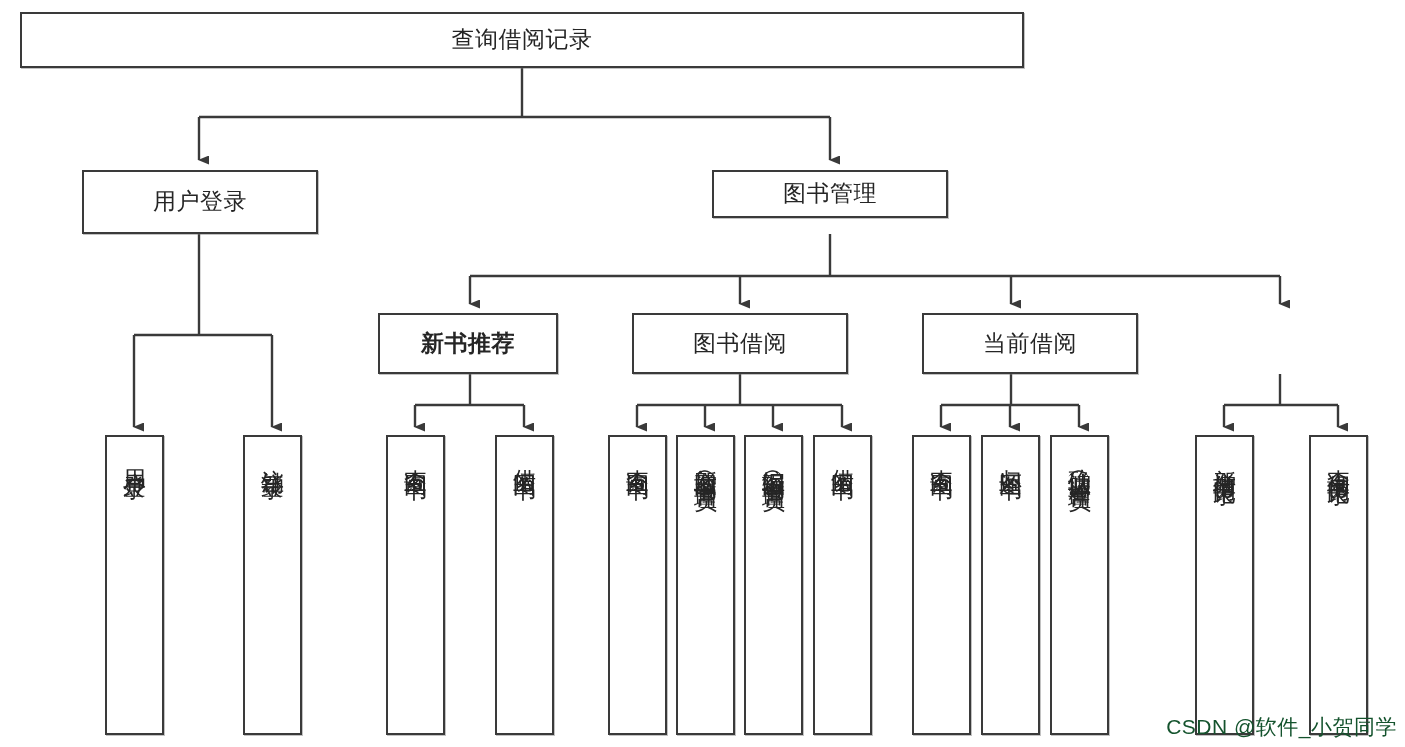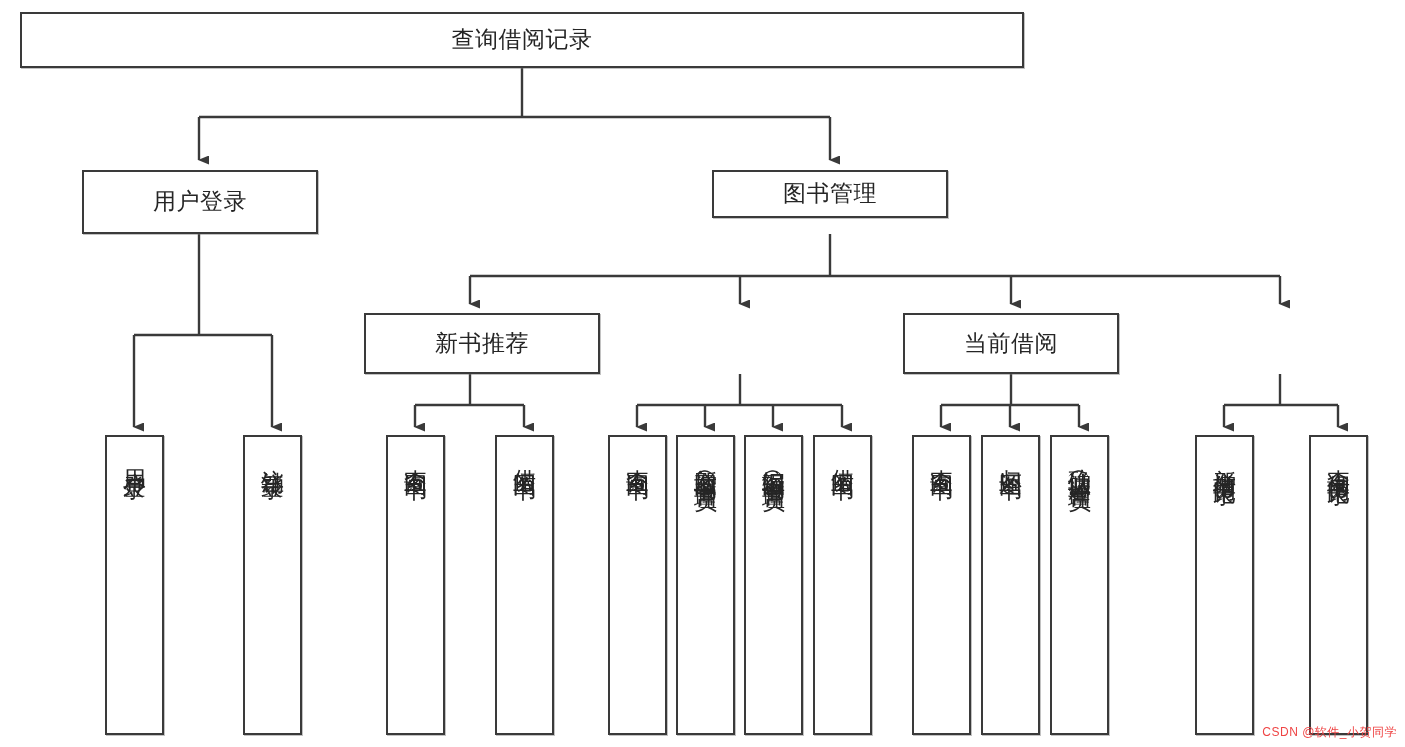--- a/index.html
+++ b/index.html
@@ -59,22 +59,22 @@
     text-orientation: upright;
     font-size: 23px;
     letter-spacing: 3px;
     line-height: 1;
     white-space: pre;
   }
   .watermark {
     position: absolute;
     right: 8px;
     bottom: 6px;
-    font-size: 12px;
-    color: #ef4444;
+    font-size: 21px;
+    color: #14532d;
     letter-spacing: 0.5px;
     white-space: nowrap;
     user-select: none;
   }
 </style>
 </head>
 <body>
 
 <div id="diagram-root">
 
@@ -132,24 +132,27 @@
     <span class="node-label">查询借阅记录</span>
   </div>
 
   <div class="node horizontal" style="left:82px; top:170px; width:236px; height:64px;">
     <span class="node-label">用户登录</span>
   </div>
   <div class="node horizontal" style="left:712px; top:170px; width:236px; height:48px;">
     <span class="node-label">图书管理</span>
   </div>
 
-  <div class="node horizontal" style="left:364px; top:313px; width:236px; height:61px;">
+  <div class="node horizontal" style="left:378px; top:313px; width:180px; height:61px;font-weight:bold;">
     <span class="node-label">新书推荐</span>
   </div>
-  <div class="node horizontal" style="left:903px; top:313px; width:216px; height:61px;">
+  <div class="node horizontal" style="left:632px; top:313px; width:216px; height:61px;">
+    <span class="node-label">图书借阅</span>
+  </div>
+  <div class="node horizontal" style="left:922px; top:313px; width:216px; height:61px;">
     <span class="node-label">当前借阅</span>
   </div>
 
   <div class="node vertical" style="left:105px; top:435px; width:59px; height:300px;">
     <span class="node-label">用户登录</span>
   </div>
   <div class="node vertical" style="left:243px; top:435px; width:59px; height:300px;">
     <span class="node-label">注销登录</span>
   </div>
 

